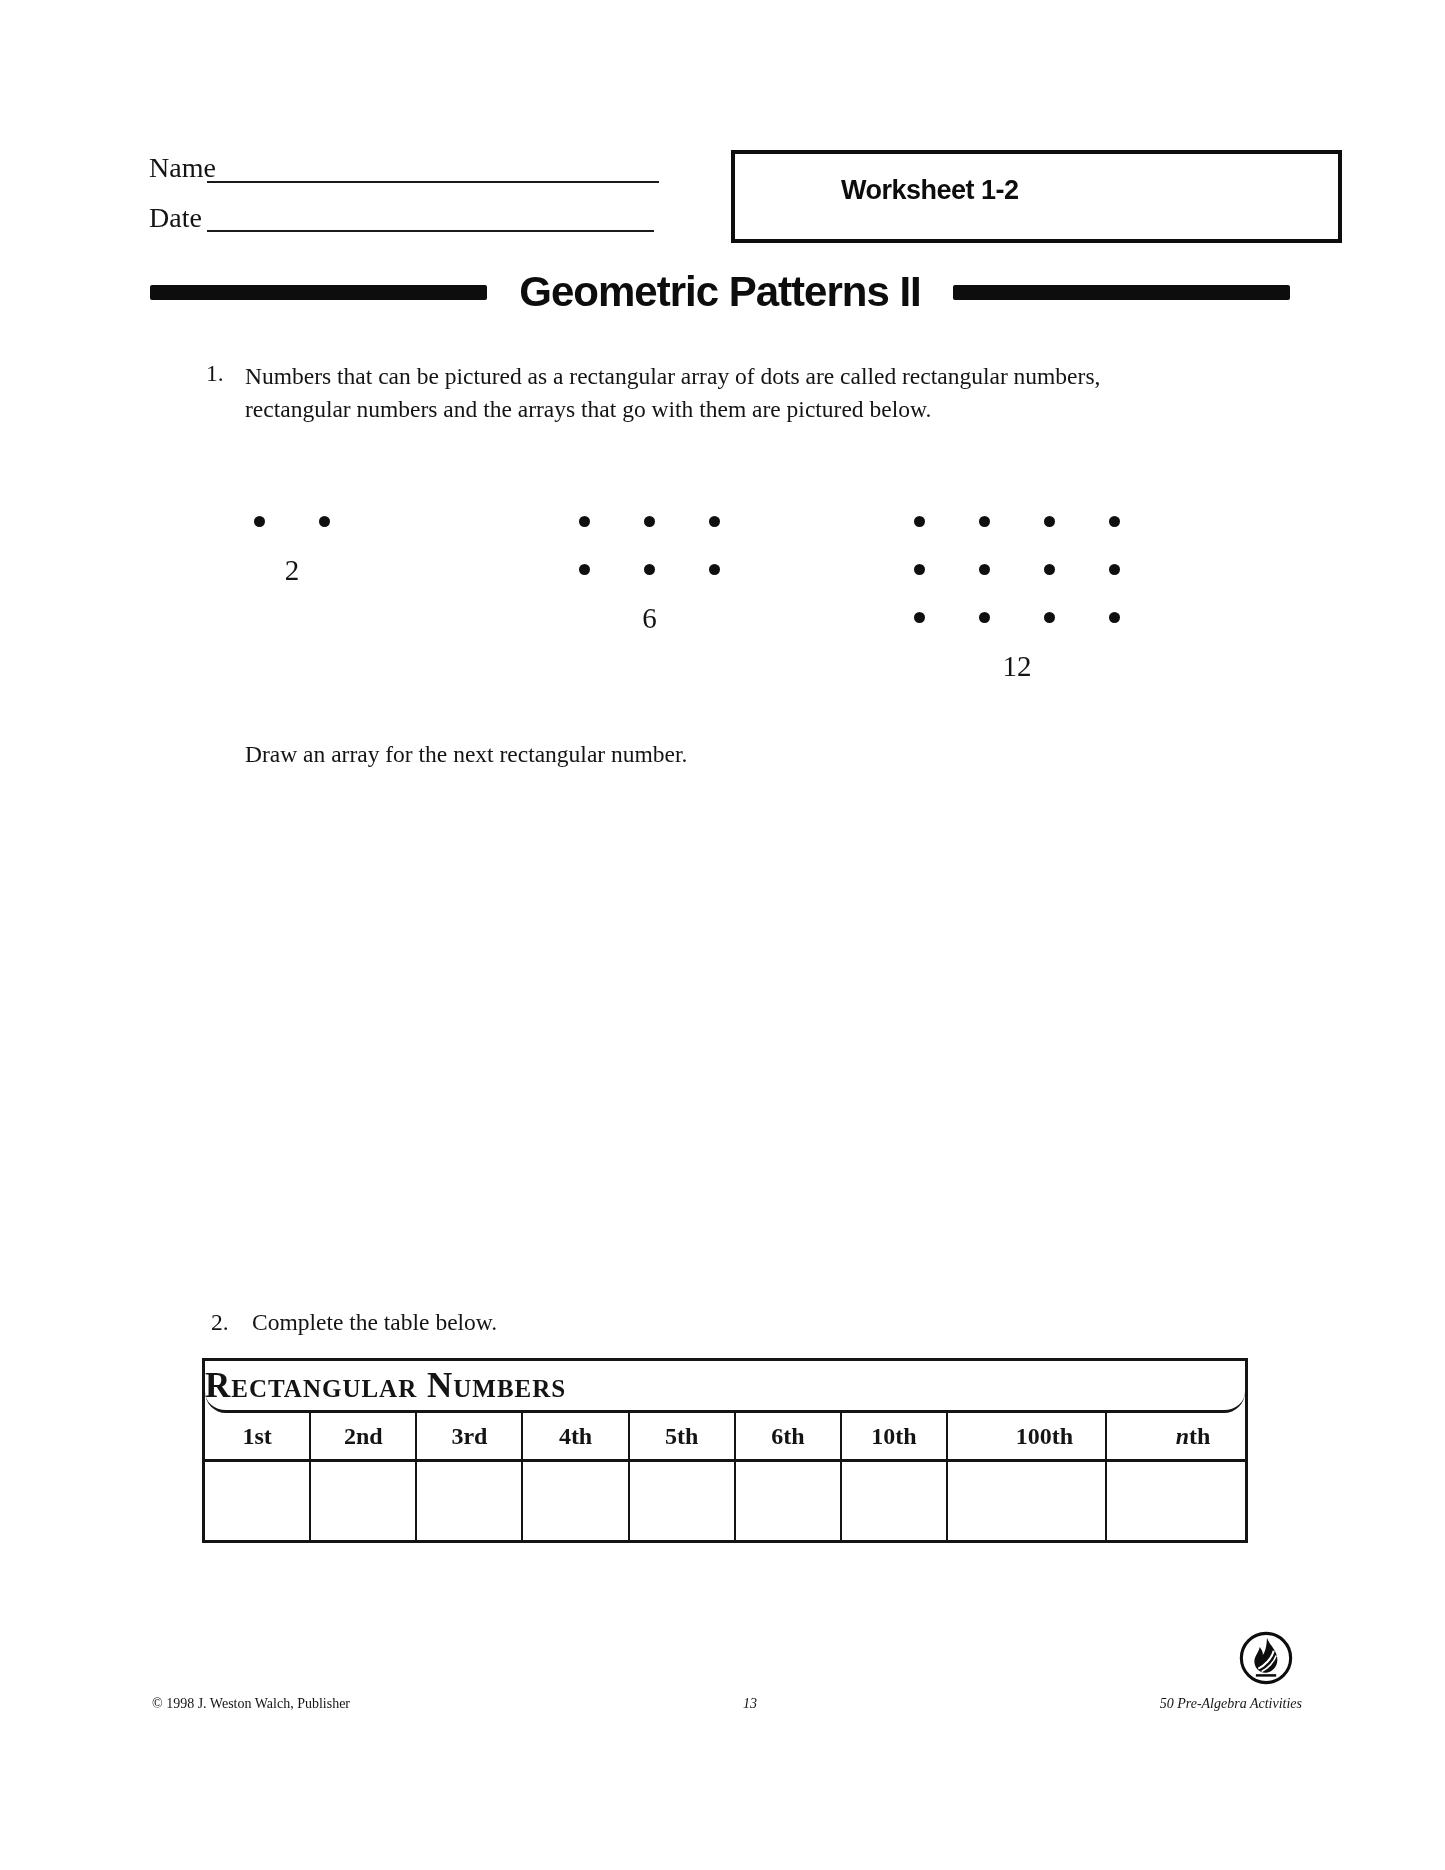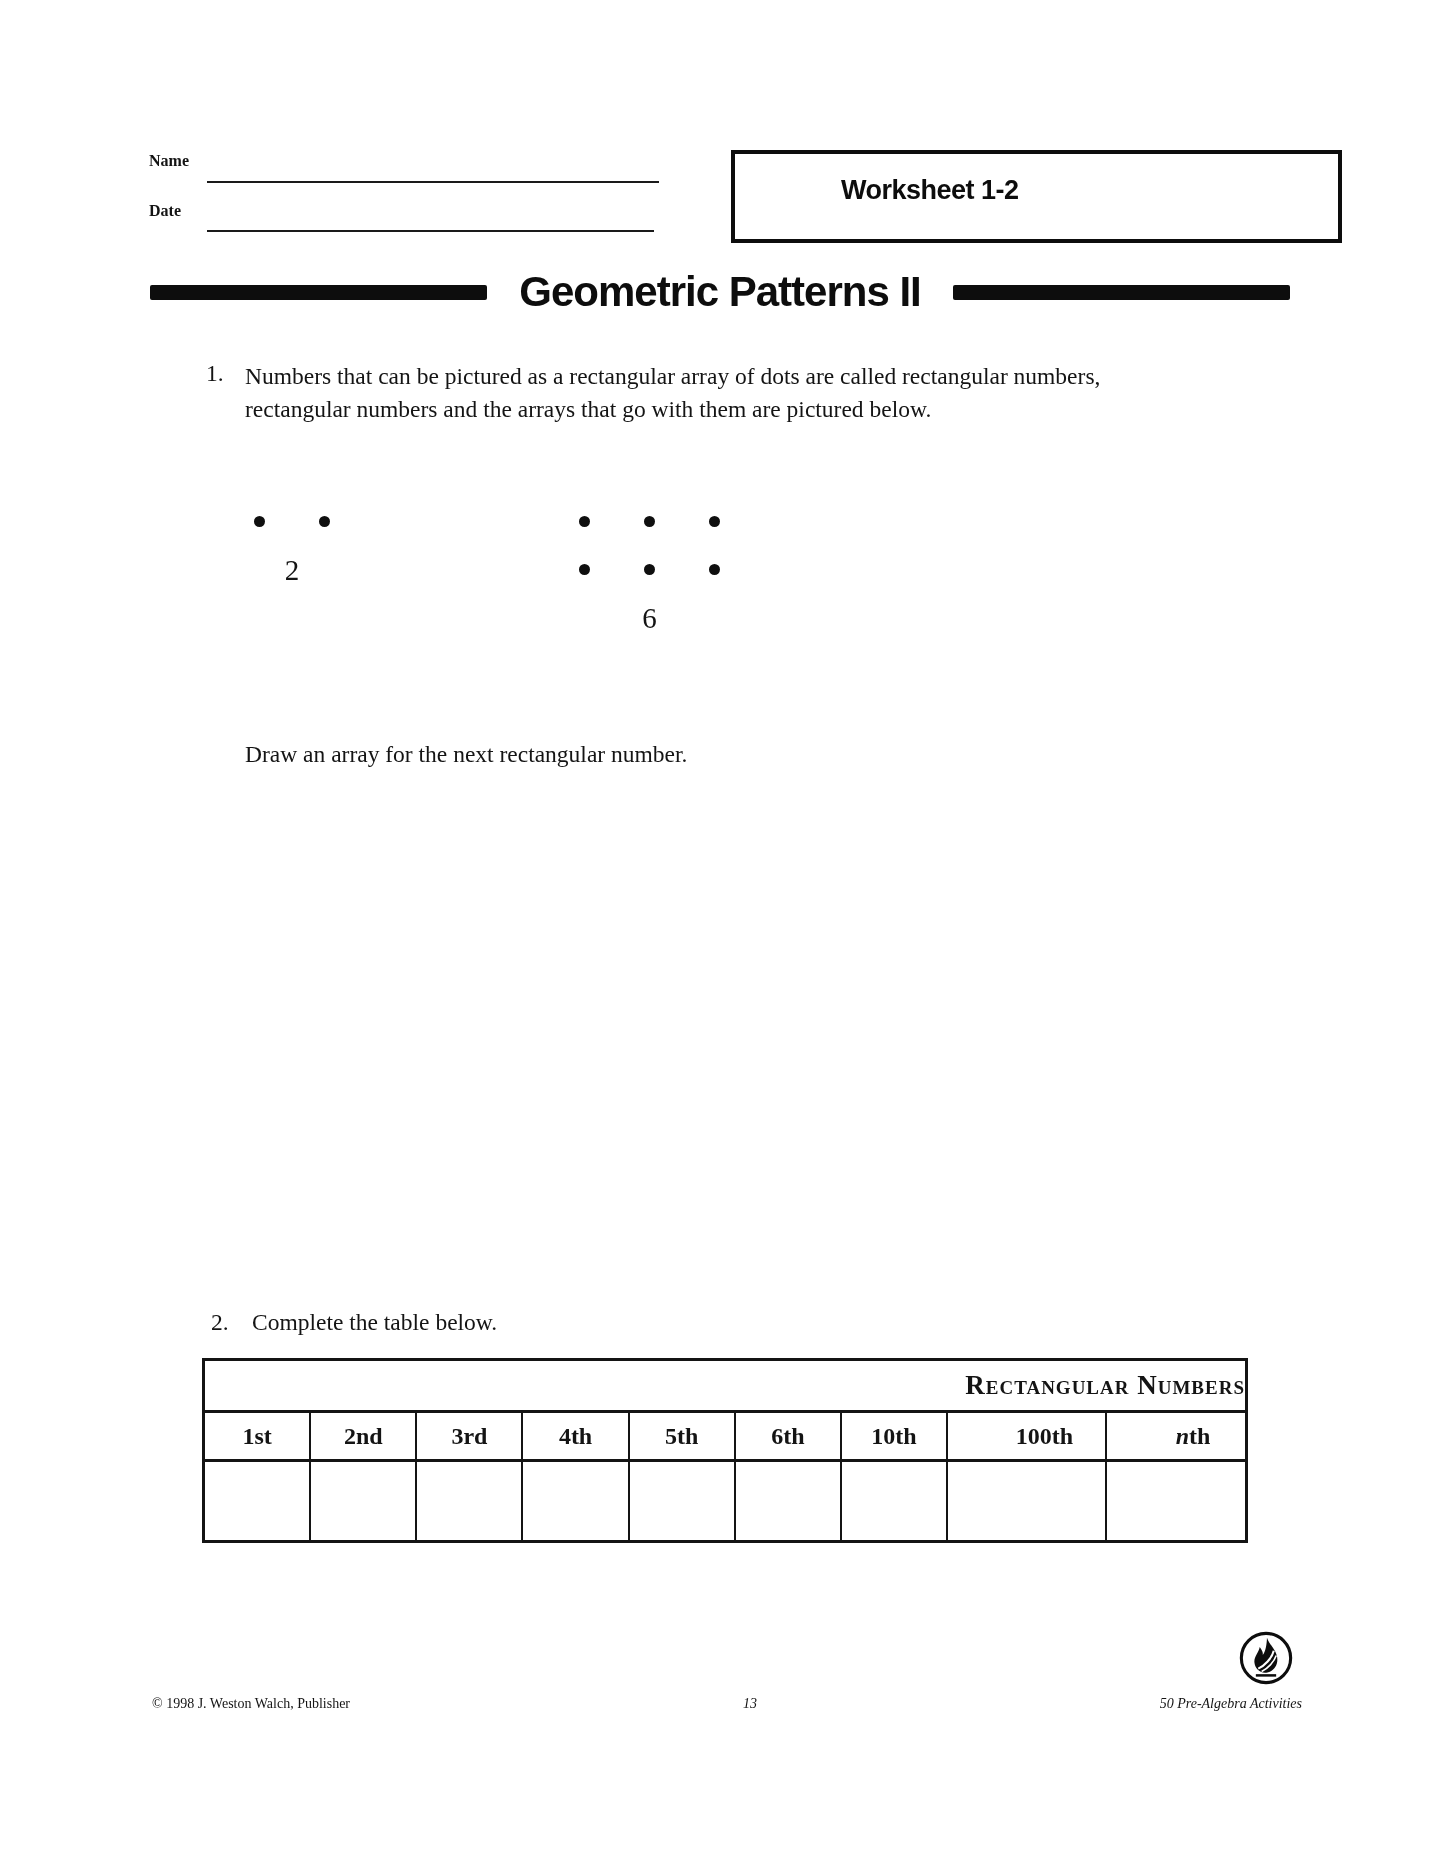--- a/index.html
+++ b/index.html
@@ -2,21 +2,21 @@
 <html><head>
 <meta charset="utf-8">
 <style>
   html,body{margin:0;padding:0;background:#e8e8e8;}
   .page{
     position:relative;width:1445px;height:1870px;background:#ffffff;
     font-family:"Liberation Serif",serif;color:#141414;overflow:hidden;
     margin:0 auto;
   }
   
-  .field-label{position:absolute;font-size:16px;font-weight:bold;}
+  .field-label{position:absolute;font-size:28px;}
   .name-label{left:149px;top:152px;}
   .date-label{left:149px;top:202px;}
   .write-line{position:absolute;border-bottom:2.5px solid #1a1a1a;height:0;}
   .name-line{left:207px;top:181px;width:452px;}
   .date-line{left:207px;top:230px;width:447px;}
   .ws-box{
     position:absolute;left:731px;top:150px;width:559px;height:85px;
     border:4px solid #0d0d0d;background:#fff;padding-left:44px;
   }
   .ws-box span{
@@ -51,22 +51,22 @@
   .drawing-area{position:absolute;left:245px;top:795px;width:1000px;height:470px;}
   
   .q2-num{left:211px;top:1309px;}
   .q2-text{position:absolute;left:252px;top:1309px;font-size:23.5px;}
   .rntable{
     position:absolute;left:202px;top:1358px;width:1040px;
     border:3px solid #141414;background:#fff;
   }
   .ttitle{
     height:49px;line-height:49px;border-bottom:3px solid #141414;
-    text-align:right;font-weight:700;font-size:27px;
-    font-variant:small-caps;letter-spacing:1px;
+    text-align:left;font-weight:700;font-size:35px;
+    font-variant:small-caps;letter-spacing:1px;border-radius:21px;
   }
   .trow{display:flex;}
   .trow.hdr{border-bottom:3px solid #141414;}
   .tcell{flex:1;border-right:2px solid #141414;box-sizing:border-box;}
   .tcell:last-child{border-right:none;margin-left:34px;}
   .thead{height:46px;line-height:46px;text-align:center;font-weight:700;font-size:24px;}
   .tval{height:78px;}
   .tcell.wide{flex:1.16;margin-left:36px;}
   
   .footer-text{position:absolute;top:1696px;font-size:14px;}
@@ -112,20 +112,37 @@
     <div class="dotgrid" style="grid-template-columns: repeat(3, 11px);">
         <span class="dot"></span>
         <span class="dot"></span>
         <span class="dot"></span>
         <span class="dot"></span>
         <span class="dot"></span>
         <span class="dot"></span>
       </div>
     <div class="dotlabel">6</div>
   </div>
+  <div class="dot-array arr-2">
+    <div class="dotgrid" style="grid-template-columns: repeat(4, 11px);">
+        <span class="dot"></span>
+        <span class="dot"></span>
+        <span class="dot"></span>
+        <span class="dot"></span>
+        <span class="dot"></span>
+        <span class="dot"></span>
+        <span class="dot"></span>
+        <span class="dot"></span>
+        <span class="dot"></span>
+        <span class="dot"></span>
+        <span class="dot"></span>
+        <span class="dot"></span>
+      </div>
+    <div class="dotlabel">12</div>
+  </div>
 
   <div class="draw-prompt">Draw an array for the next rectangular number.</div>
   <div class="drawing-area"></div>
 
   <span class="q-num q2-num">2.</span>
   <div class="q2-text">Complete the table below.</div>
 
   <div class="rntable">
     <div class="ttitle">Rectangular Numbers</div>
     <div class="trow hdr">

